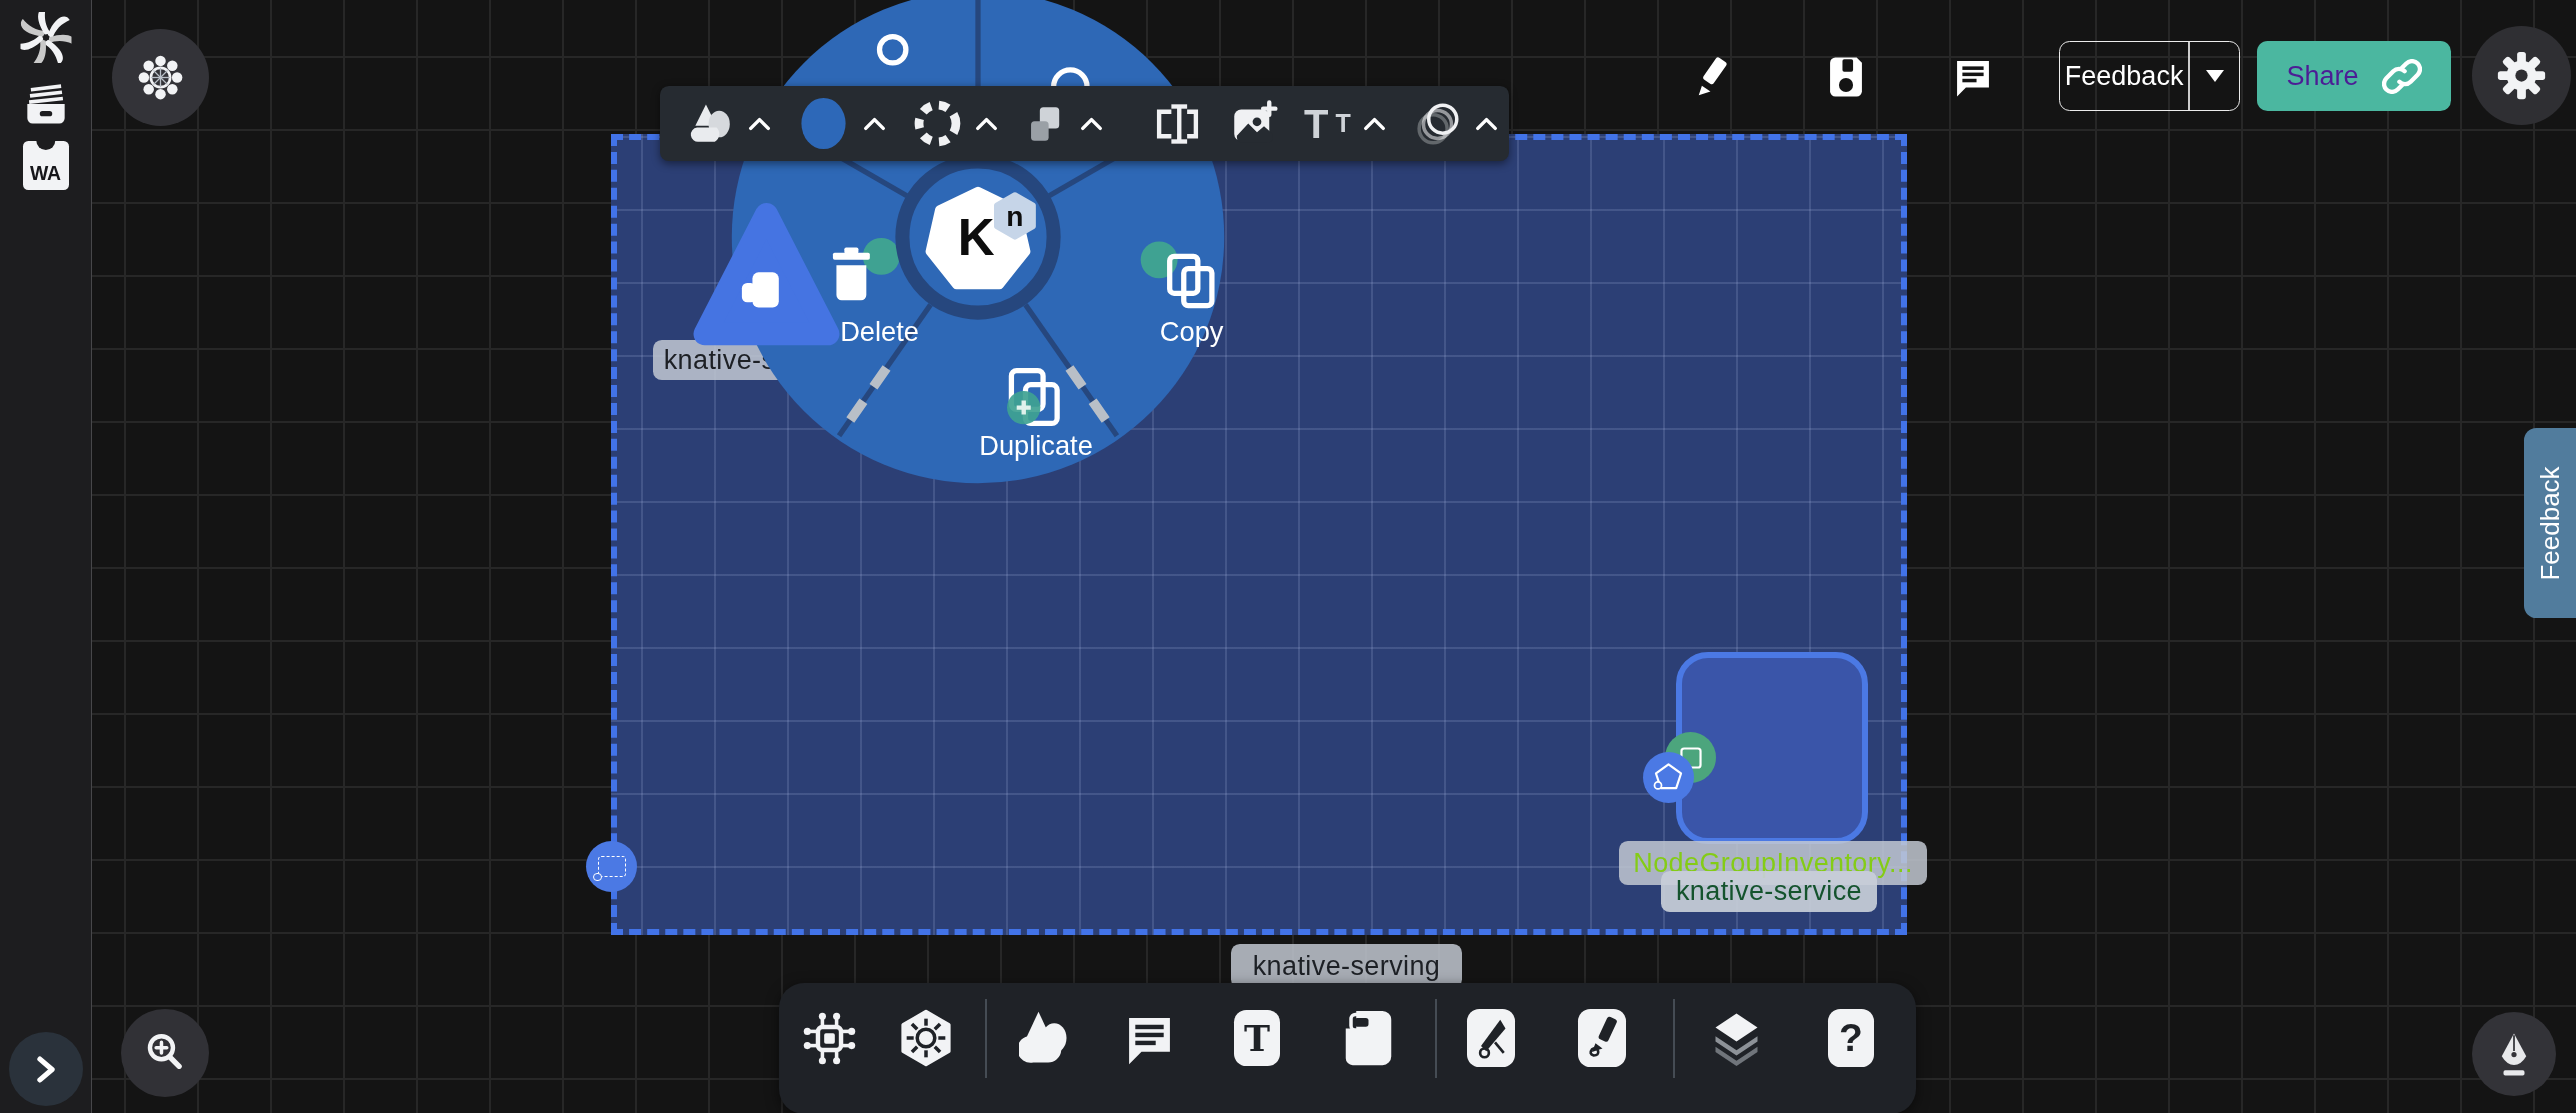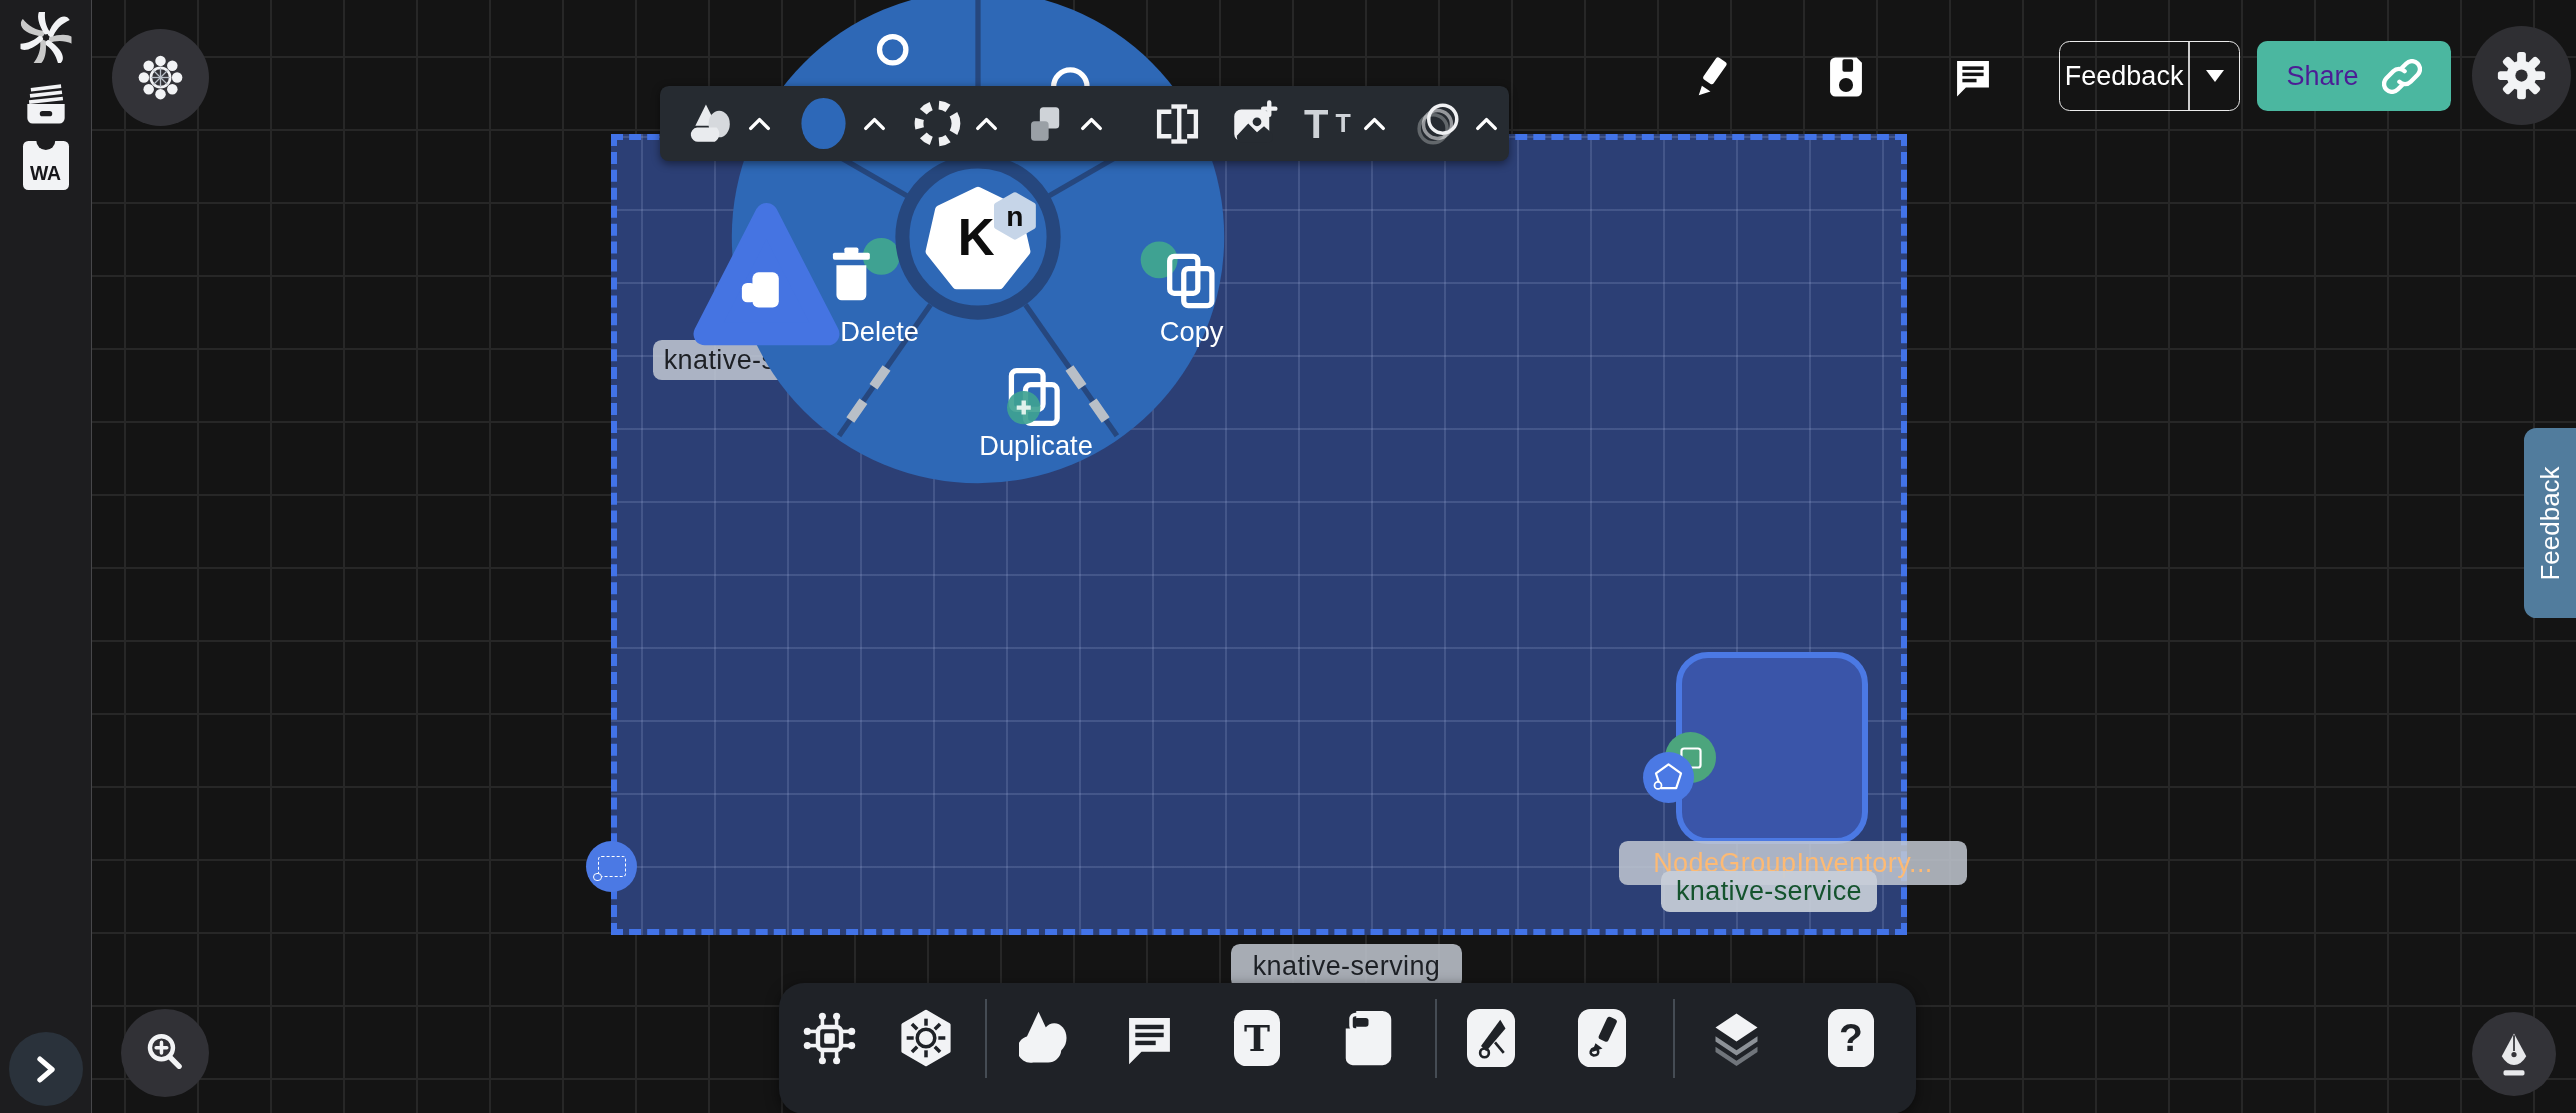--- a/index.html
+++ b/index.html
@@ -43,21 +43,21 @@
 
   
   .pill {
     position:absolute; background:rgba(195,201,211,.84); color:#1d2025;
     border-radius:8.8px; font-size:27px; font-weight:400; letter-spacing:0.4px;
     display:flex; align-items:center; justify-content:center;
     white-space:nowrap; overflow:hidden; padding:0 16px;
   }
   .lbl-left   { left:653px;  top:340px;  width:209px; height:40px; z-index:20; }
   .lbl-zone   { left:1231px; top:944px; width:231px; height:44px; z-index:25; }
-  .lbl-group  { left:1619px; top:841px;  width:348px; height:44px; z-index:24; color:#fdba74; }
+  .lbl-group  { left:1619px; top:841px;  width:308px; height:44px; z-index:24; color:#84cc16; }
   .lbl-svc    { left:1661px; top:871px;  width:216px; height:41px; z-index:26;
                 background:rgba(200,206,216,.92); color:#14532d; }
 
   
   .tri-node { position:absolute; left:689px; top:195px; z-index:55; }
   .node-br {
     position:absolute; left:1676px; top:652px; width:192px; height:192px; border-radius:32px;
     background:#3a55a9; border:6.2px solid #4b79e4; z-index:20;
   }
   .mini { position:absolute; width:51px; height:51px; border-radius:50%; z-index:22;

